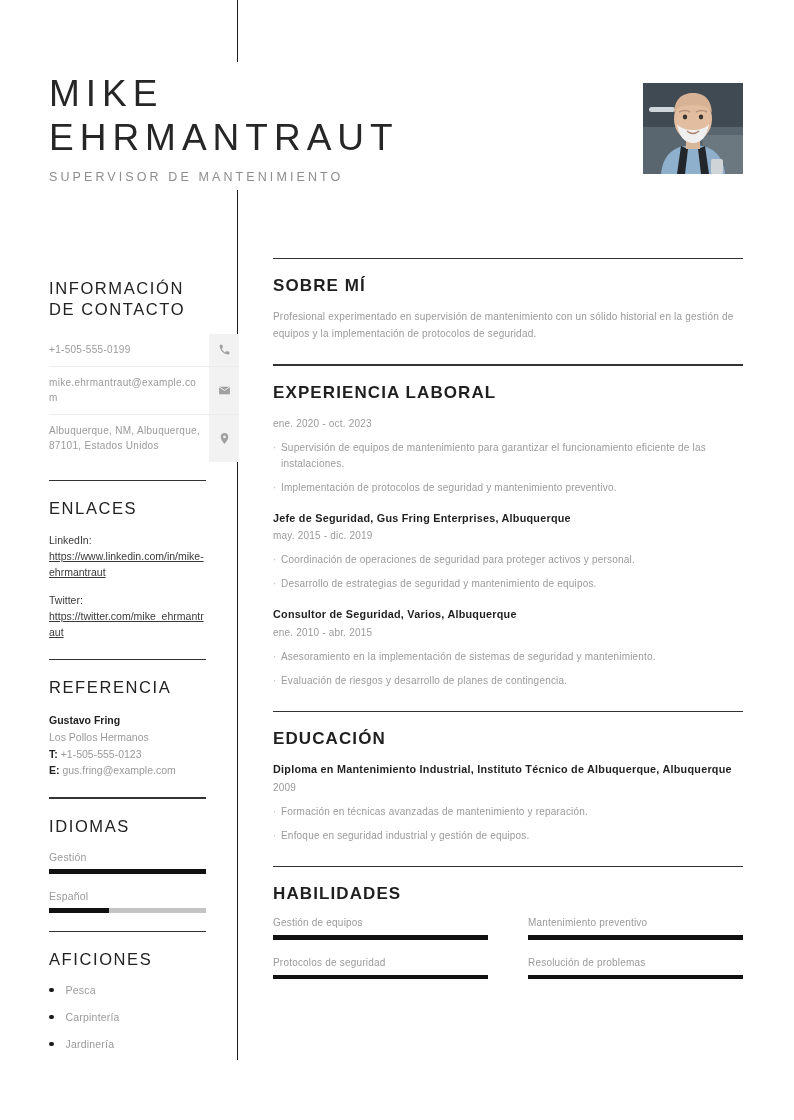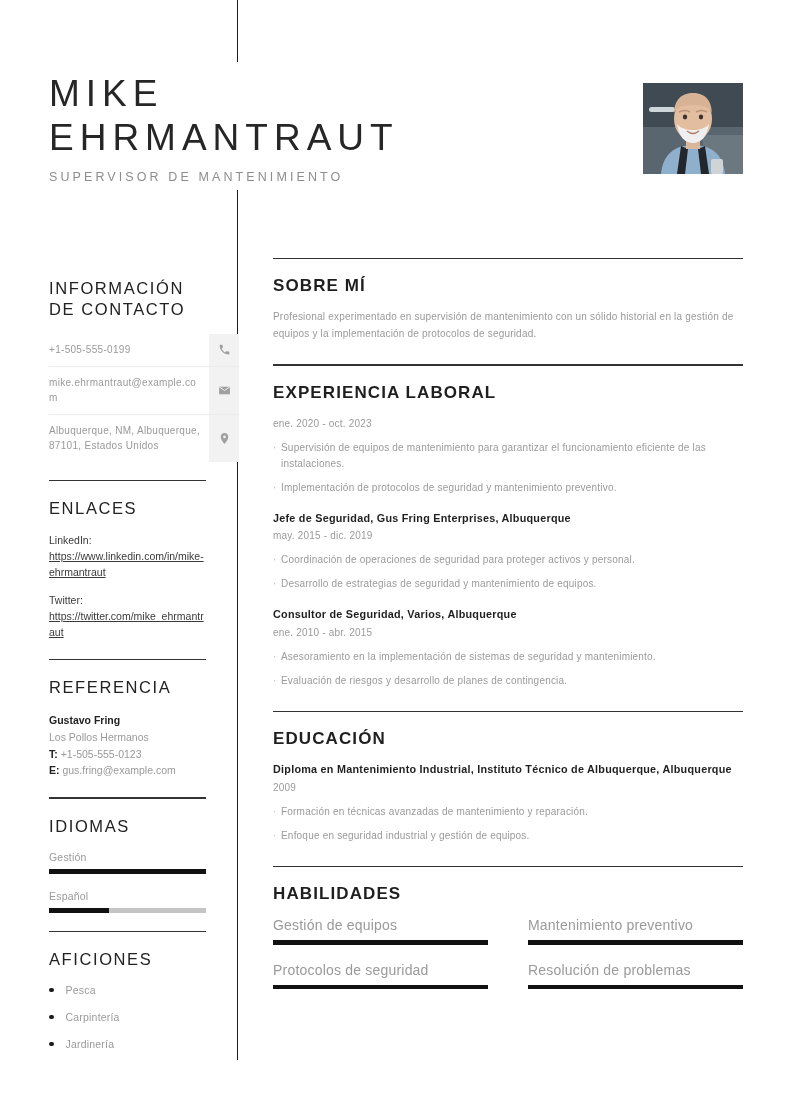--- a/index.html
+++ b/index.html
@@ -90,21 +90,21 @@
   .entry { margin-bottom:15px; }
   .e-title { font-size:10.8px; font-weight:bold; color:#1f1f1f; line-height:1.45; letter-spacing:.25px; }
   .e-date { font-size:10px; color:#9a9a9a; line-height:1.6; margin-top:2px; letter-spacing:.2px; }
   .e-li { display:flex; margin-top:8px; }
   .e-bullet { width:8px; flex:none; color:#b5b5b5; font-size:10px; line-height:1.6; }
   .e-txt { font-size:10px; color:#9a9a9a; line-height:1.6; letter-spacing:.2px; }
 
   
   .sk-grid { display:flex; flex-wrap:wrap; justify-content:space-between; }
   .sk-item { width:215px; margin-bottom:17px; }
-  .sk-name { font-size:14px; color:#9a9a9a; margin-bottom:7px; letter-spacing:.2px; }
+  .sk-name { font-size:10px; color:#9a9a9a; margin-bottom:7px; letter-spacing:.2px; }
   .sk-bg { width:215px; height:4.5px; background:#d8d8d8; position:relative; }
   .sk-fill { position:absolute; left:0; top:0; height:4.5px; background:#111; }
 </style>
 </head>
 <body>
 
 <div class="page">
 
   <div class="vrule-top"></div>
   <div class="vrule-main"></div>

